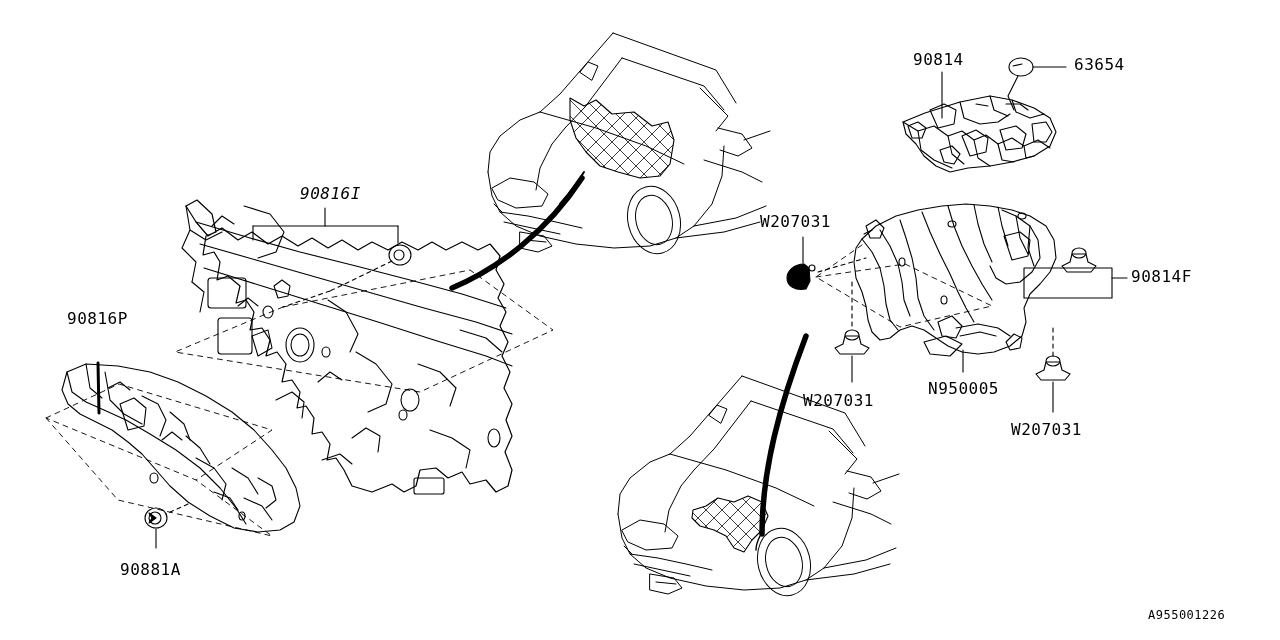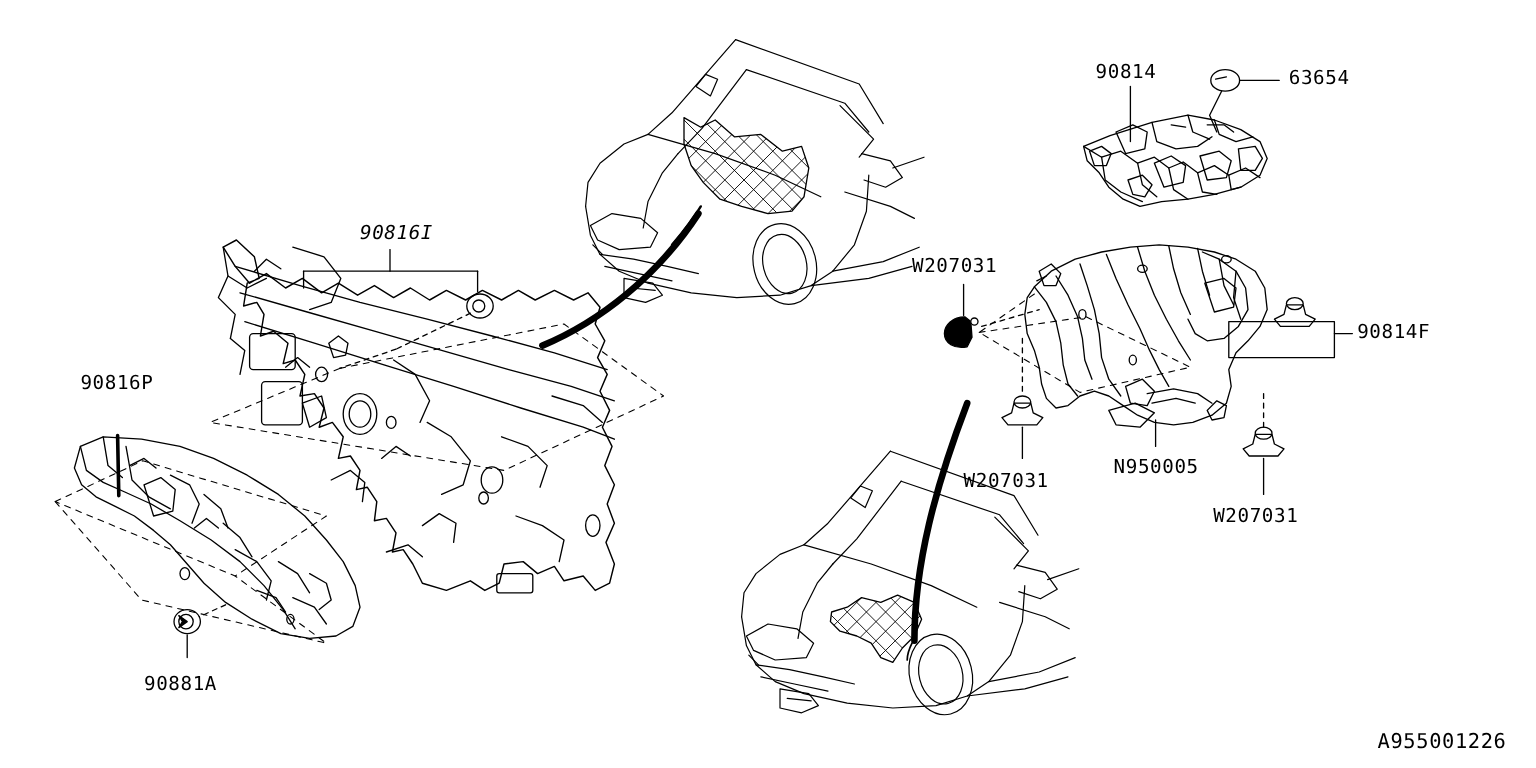--- a/index.html
+++ b/index.html
@@ -15,21 +15,21 @@
     font-family:"DejaVu Sans Mono","Liberation Mono",monospace;
     font-size:16px;
     letter-spacing:0.5px;
     color:#000;
     white-space:nowrap;
     line-height:1;
   }
   .refno{
     position:absolute;
     font-family:"DejaVu Sans Mono","Liberation Mono",monospace;
-    font-size:17px;
+    font-size:12px;
     letter-spacing:0.5px;
     color:#000;
     white-space:nowrap;
   }
 </style>
 </head>
 <body>
 
 <div id="sheet">
 

